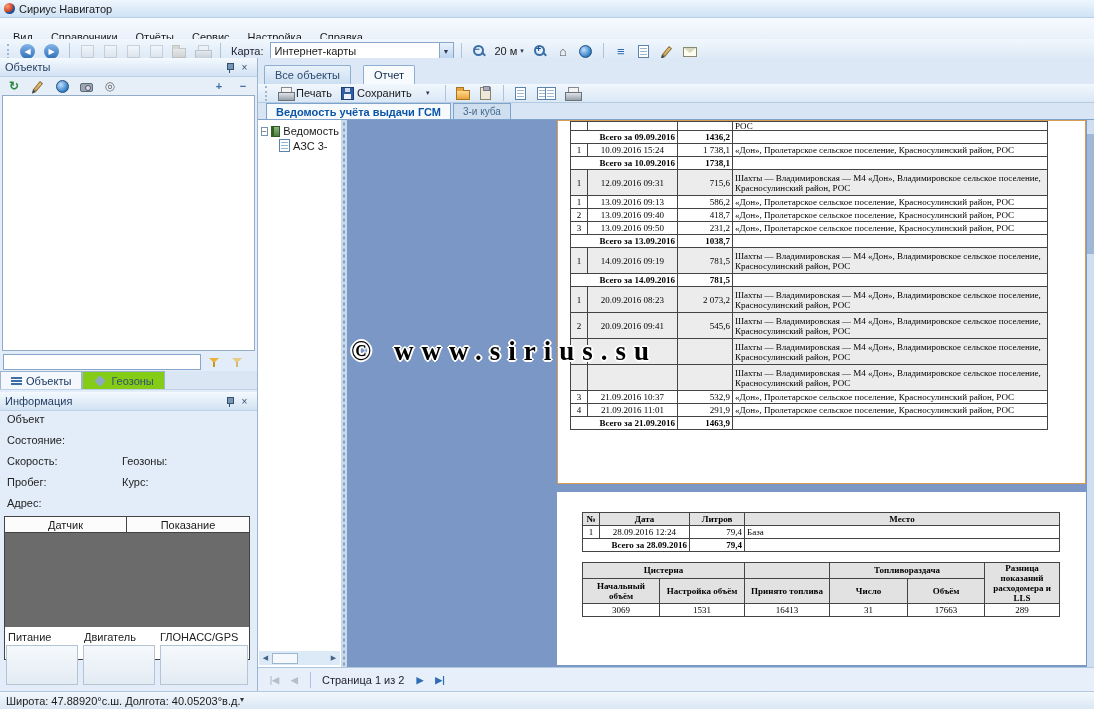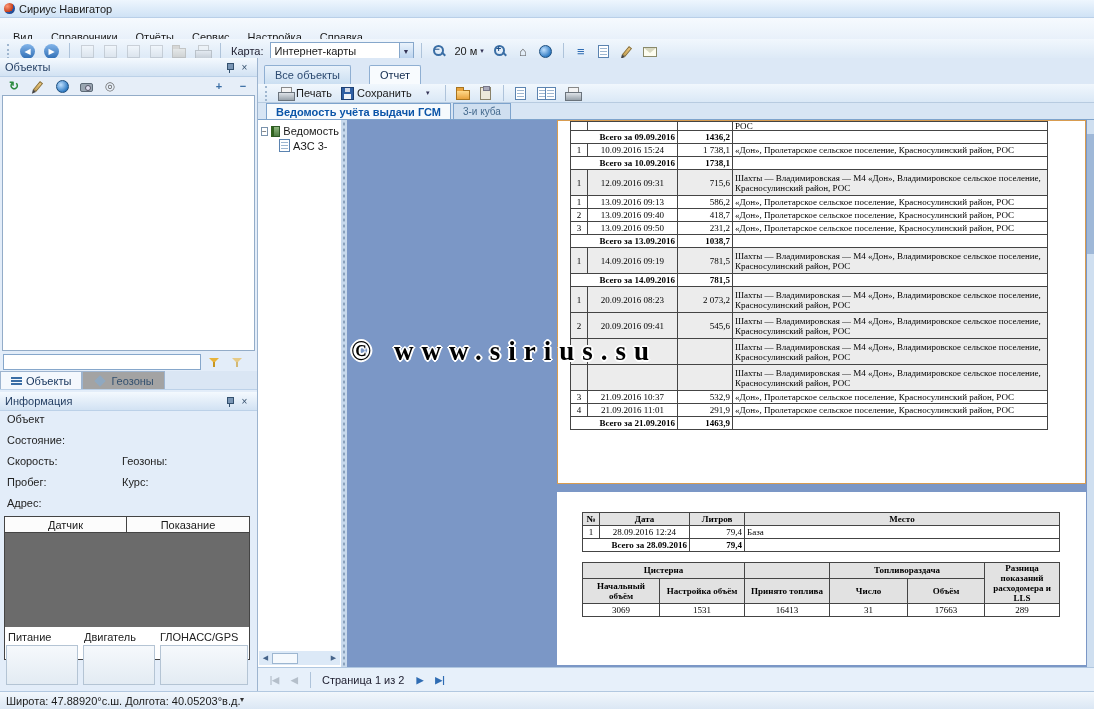--- a/index.html
+++ b/index.html
@@ -59,35 +59,35 @@
 .expander{width:9px;height:9px;border:1px solid #7a93ad;background:#fff;font-size:8px;line-height:7px;text-align:center;color:#333;display:inline-block}
 
 .pane-hdr{left:0;width:257px;height:19px;background:linear-gradient(#f4f9fe,#d2e2f3);border-bottom:1px solid #bcd1e8;display:flex;align-items:center;padding:0 5px;color:#1f3a5f}
 .pane-hdr .sp{flex:1}
 .hbtn{width:15px;height:14px;display:flex;align-items:center;justify-content:center;color:#35506e;font-size:10px;cursor:default}
 #objects-toolbar{left:0;top:77px;width:257px;height:18px;background:#e6eef8;display:flex;align-items:center;gap:4px;padding:0 4px}
 #tree-box{left:2px;top:95px;width:253px;height:256px;background:#fff;border:1px solid #93acc8}
 #search-row{left:0;top:353px;width:257px;height:18px;display:flex;align-items:center;gap:3px;padding:0 3px}
 #search-input{width:198px;height:16px;border:1px solid #86a7cb;background:#fff;font-size:11px;padding:0 3px}
 #obj-tabs{left:0;top:371px;width:257px;height:19px;display:flex;align-items:flex-end;background:#dae6f4;border-bottom:1px solid #bcd1e8}
-.otab{height:18px;display:flex;align-items:center;gap:4px;padding:0 10px;border:1px solid #9db4cf;border-bottom:none;background:#a3a3a3;color:#33506e;font-size:11px}
+.otab{height:18px;display:flex;align-items:center;gap:4px;padding:0 10px;border:1px solid #9db4cf;border-bottom:none;background:#84cc16;color:#33506e;font-size:11px}
 .otab.active{background:#f4f8fd;color:#13325a}
 #info-body{left:0;top:410px;width:279px;height:106px}
 .flabel{position:absolute;color:#222}
 #sensor-table{left:4px;top:516px;width:246px;height:144px;border:1px solid #444;background:#fff}
 .s-hdr{display:flex;height:16px;background:#fcfcfc}
 .s-cell{width:123px;border-right:1px solid #444;border-bottom:1px solid #444;display:flex;align-items:center;justify-content:center}
 .s-cell:last-child{border-right:none}
 .s-body{height:94px;background:#6b6b6b}
 .ind-lbl{position:absolute;color:#222}
 .ind-box{position:absolute;width:72px;height:40px;background:linear-gradient(#f6f9fc,#e3ebf3);border:1px solid #b4c4d4}
 #leftline{left:257px;top:58px;width:1px;height:633px;background:#9db4cf}
 
 #doc-tabs{left:258px;top:58px;width:836px;height:26px;background:#dce8f6;display:flex;align-items:flex-end;padding-left:6px}
-.dtab{height:19px;display:flex;align-items:center;padding:0 10px;border:1px solid #8fafd2;border-bottom:none;border-radius:2px 2px 0 0;background:linear-gradient(#e9f2fb,#cbdff2);color:#2c4a70;margin-right:18px}
+.dtab{height:19px;display:flex;align-items:center;padding:0 10px;border:1px solid #8fafd2;border-bottom:none;border-radius:2px 2px 0 0;background:linear-gradient(#e9f2fb,#cbdff2);color:#2c4a70;margin-right:12px}
 .dtab.active{background:#f8fbfe;color:#102a4e}
 #report-toolbar{left:258px;top:84px;width:836px;height:19px;background:linear-gradient(#f1f7fd,#dae8f6);border-bottom:1px solid #b7cbe0;display:flex;align-items:center;gap:3px;padding:0 4px}
 #report-tabstrip{left:258px;top:103px;width:836px;height:17px;background:#d7e5f4;border-bottom:1px solid #7da3cc;display:flex;align-items:flex-end;padding-left:8px}
 .rtab{height:16px;display:flex;align-items:center;padding:0 9px;border:1px solid #7da3cc;border-bottom:none;background:#cfdff0;color:#456a8e;font-size:10px;margin-right:2px}
 .rtab.active{background:#f6fafd;color:#0b55a8;font-size:11px;font-weight:bold}
 #tree-panel{left:258px;top:120px;width:83px;height:547px;background:#fff}
 .titem{position:absolute;display:flex;align-items:center;gap:3px;white-space:nowrap;overflow:hidden}
 #tree-hscroll{position:absolute;left:1px;bottom:2px;width:81px;height:14px;background:#dce9f7;display:flex;align-items:center}
 .scrbtn{width:13px;height:13px;font-size:7px;color:#46648a;display:flex;align-items:center;justify-content:center}
 .scrthumb{width:26px;height:11px;background:#f5f9fd;border:1px solid #9db6d0}
@@ -160,21 +160,21 @@
       <span class="ic i-box"></span>
     </span>
   <span class="tbtn dis">
       <span class="ic i-folder"></span>
     </span>
   <span class="tbtn dis">
       <span class="ic i-print"></span>
     </span>
   <span class="sep"></span>
   <span class="lblr">Карта:</span>
-  <div class="combo" style="width:144px">
+  <div class="combo" style="width:184px">
     <span>Интернет-карты</span>
     <span class="combo-arrow">
         <span>▼</span>
       </span>
   </div>
   <span class="sep"></span>
   <span class="tbtn">
       <span class="ic i-mag">
         <b>−</b>
       </span>

